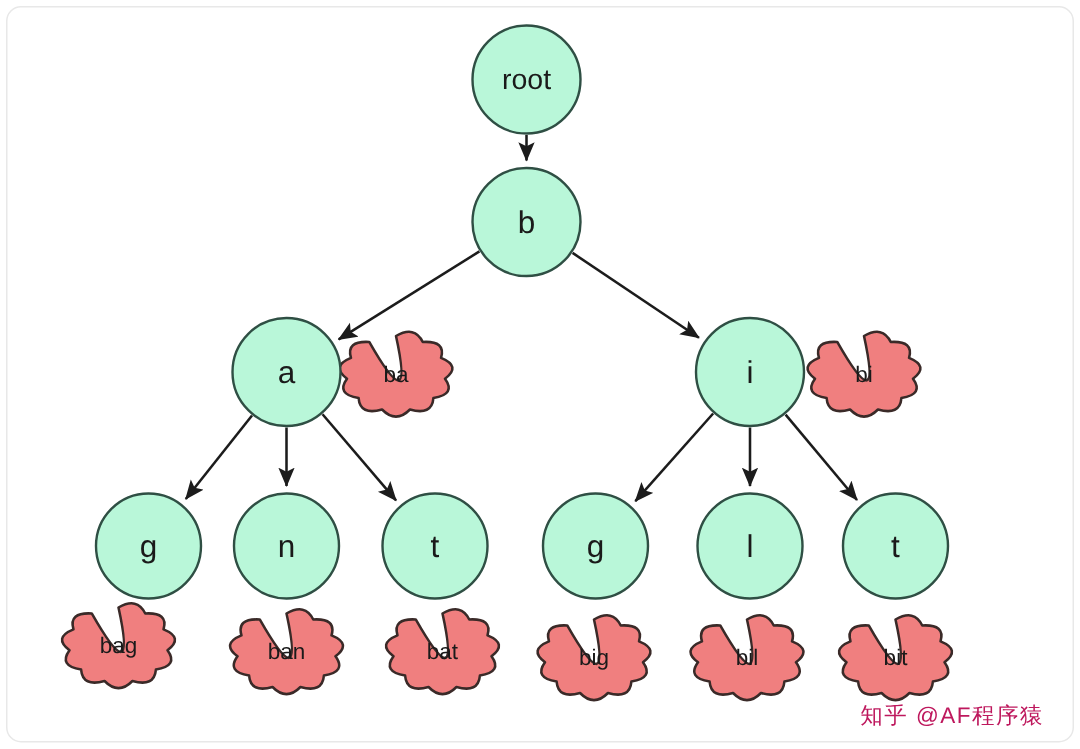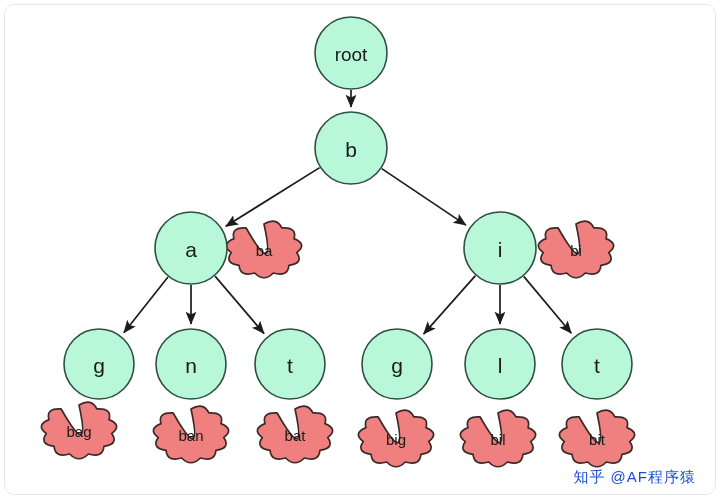--- a/index.html
+++ b/index.html
@@ -66,21 +66,21 @@
     stroke: #1c1c1c;
     stroke-width: 1.7;
     fill: none;
   }
   #watermark {
     position: absolute;
     right: 24px;
     bottom: 12px;
     font-family: "Liberation Sans", sans-serif;
     font-size: 15px;
-    color: #1d4ed8;
+    color: #be185d;
     letter-spacing: 1px;
     white-space: nowrap;
     user-select: none;
   }
 </style>
 </head>
 <body>
 
 <div id="canvas">
   <div id="frame"></div>

